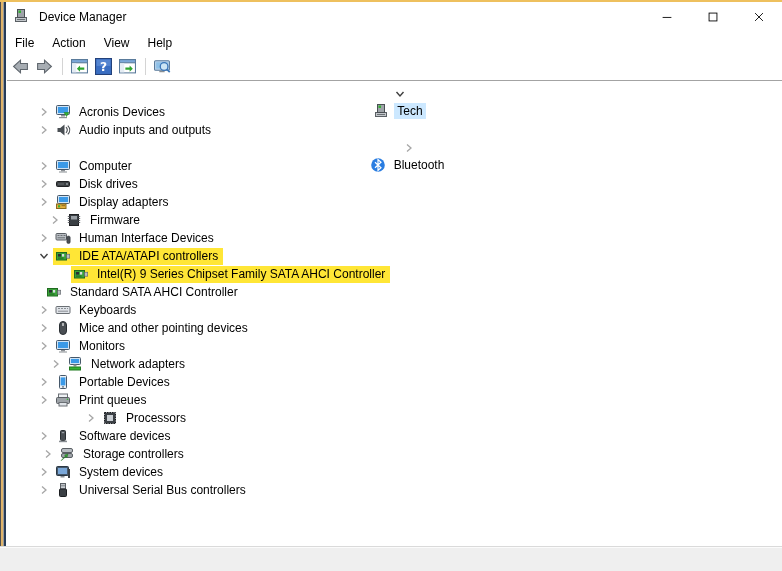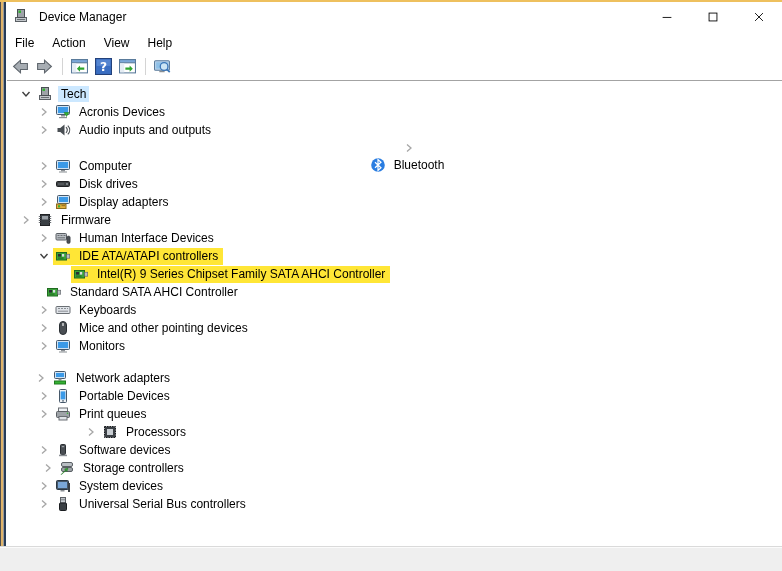--- a/index.html
+++ b/index.html
@@ -118,21 +118,21 @@
           <rect x="0.5" y="2.5" width="14" height="9" rx="1" fill="#bcd6ee" stroke="#5a7a9a"></rect>
           <rect x="2" y="4" width="11" height="6" fill="#8fc1e8"></rect>
           <rect x="5" y="12" width="5" height="1.4" fill="#8a8f94"></rect>
           <circle cx="9.5" cy="8" r="3.6" fill="#dff0fa" fill-opacity="0.75" stroke="#3a76b8" stroke-width="1.2"></circle>
           <path d="M12.2 10.7l2.6 2.6" stroke="#3a76b8" stroke-width="1.6"></path>
         </svg>
       </button>
     </div>
 
   <div class="tree" id="tree">
-      <div class="trow" style="padding-left: 10px;">
+      <div class="trow" style="padding-left: 10px; flex-direction: column;">
         <span class="chev">
           <svg viewBox="0 0 10 10">
             <polyline points="1.5,3 5,7 8.5,3" fill="none" stroke="#3f3f3f" stroke-width="1.4"></polyline>
           </svg>
         </span>
         <span class="hl">
           <svg class="i16" viewBox="0 0 16 16">
             <rect x="2.5" y="9.5" width="11" height="4" fill="#c3c7cb" stroke="#5a5f64"></rect>
             <rect x="4.5" y="1.5" width="7" height="8" fill="#9ea3a8" stroke="#4a4f54"></rect>
             <rect x="5.5" y="2.5" width="2.5" height="2.5" fill="#35b234"></rect>
@@ -228,21 +228,21 @@
           <svg class="i16" viewBox="0 0 16 16">
             <rect x="2.5" y="1.5" width="12" height="8" rx="1" fill="#cfe3f5" stroke="#46586a"></rect>
             <rect x="4" y="3" width="9" height="5" fill="#3b9ae8"></rect>
             <rect x="1.5" y="10" width="9.5" height="4.5" fill="#e8b13f" stroke="#8a6a1f"></rect>
             <rect x="3" y="11.2" width="2.2" height="2.2" fill="#35b234"></rect>
             <rect x="6.5" y="11.2" width="3.5" height="1" fill="#8a6a1f"></rect>
           </svg>
           <span class="lbl">Display adapters</span>
         </span>
       </div>
-      <div class="trow" style="padding-left: 10px;">
+      <div class="trow" style="padding-left: 39px;">
         <span class="chev">
           <svg viewBox="0 0 10 10">
             <polyline points="3,1.5 7,5 3,8.5" fill="none" stroke="#a6a6a6" stroke-width="1.3"></polyline>
           </svg>
         </span>
         <span class="hl">
           <svg class="i16" viewBox="0 0 16 16">
             <rect x="3.5" y="2.5" width="9" height="11" fill="#3a3f44" stroke="#202124"></rect>
             <rect x="5" y="4" width="6" height="3.5" fill="#9aa0a6"></rect>
             <path d="M1.8 4.5h1.7M1.8 6.5h1.7M1.8 8.5h1.7M1.8 10.5h1.7M12.5 4.5h1.7M12.5 6.5h1.7M12.5 8.5h1.7M12.5 10.5h1.7" stroke="#6a6f74"></path>
@@ -345,21 +345,21 @@
         <span class="hl">
           <svg class="i16" viewBox="0 0 16 16">
             <rect x="1.5" y="2.5" width="13" height="9" rx="1" fill="#cfe3f5" stroke="#46586a"></rect>
             <rect x="3" y="4" width="10" height="6" fill="#3b9ae8"></rect>
             <rect x="6" y="12" width="4" height="1.3" fill="#8a8f94"></rect>
             <rect x="4" y="13.5" width="8" height="1" fill="#8a8f94"></rect>
           </svg>
           <span class="lbl">Monitors</span>
         </span>
       </div>
-      <div class="trow" style="padding-left: 25px; margin-top: 14px;">
+      <div class="trow" style="padding-left: 40px;">
         <span class="chev">
           <svg viewBox="0 0 10 10">
             <polyline points="3,1.5 7,5 3,8.5" fill="none" stroke="#a6a6a6" stroke-width="1.3"></polyline>
           </svg>
         </span>
         <span class="hl">
           <svg class="i16" viewBox="0 0 16 16">
             <rect x="2.5" y="1.5" width="11" height="7" rx="1" fill="#cfe3f5" stroke="#46586a"></rect>
             <rect x="4" y="3" width="8" height="4" fill="#3b9ae8"></rect>
             <rect x="6.5" y="8.5" width="3" height="2" fill="#8a8f94"></rect>

